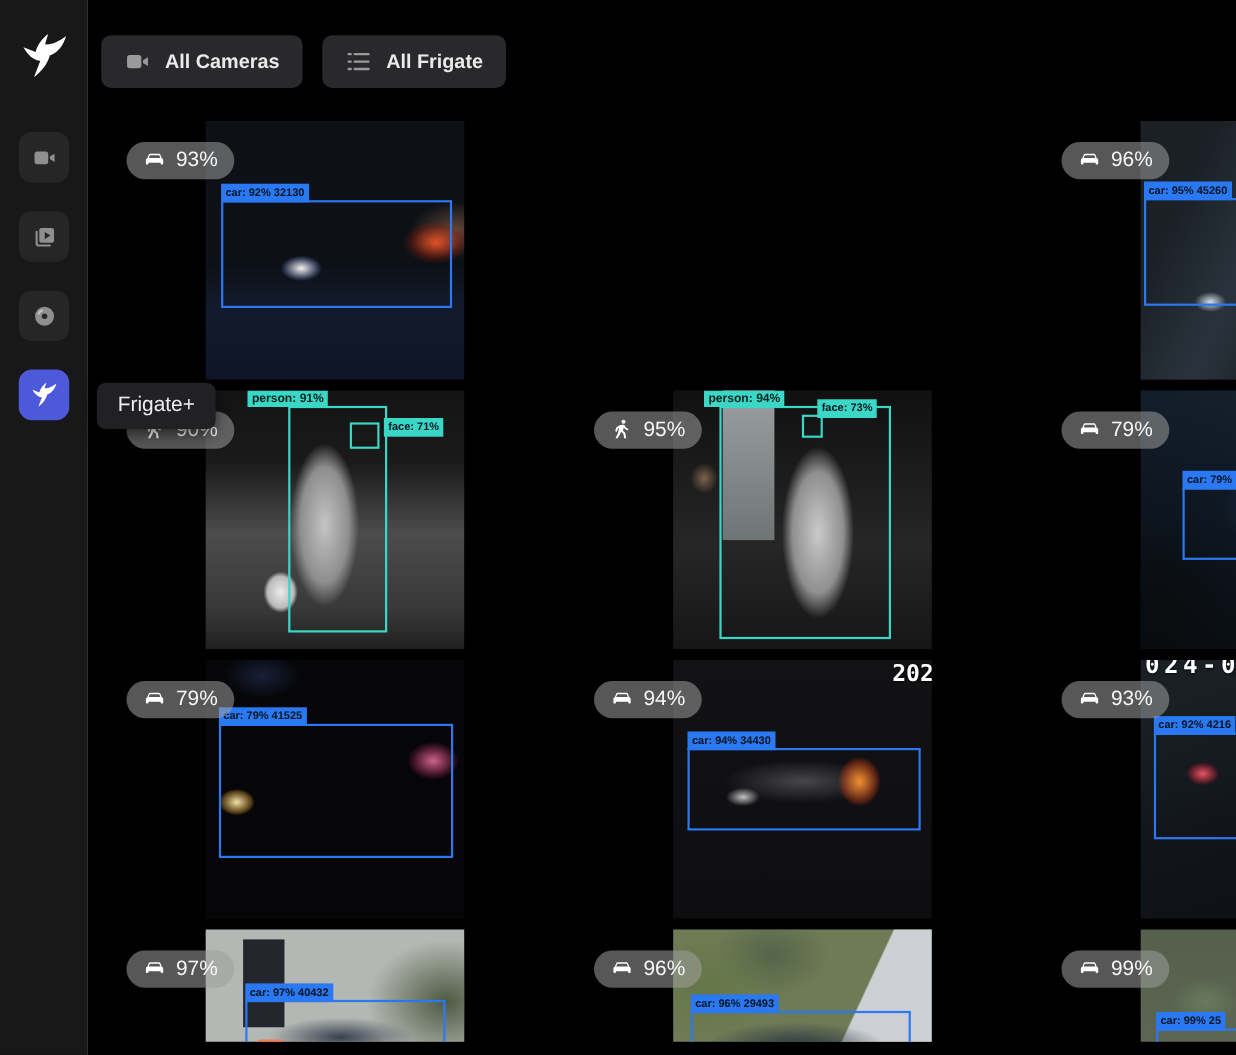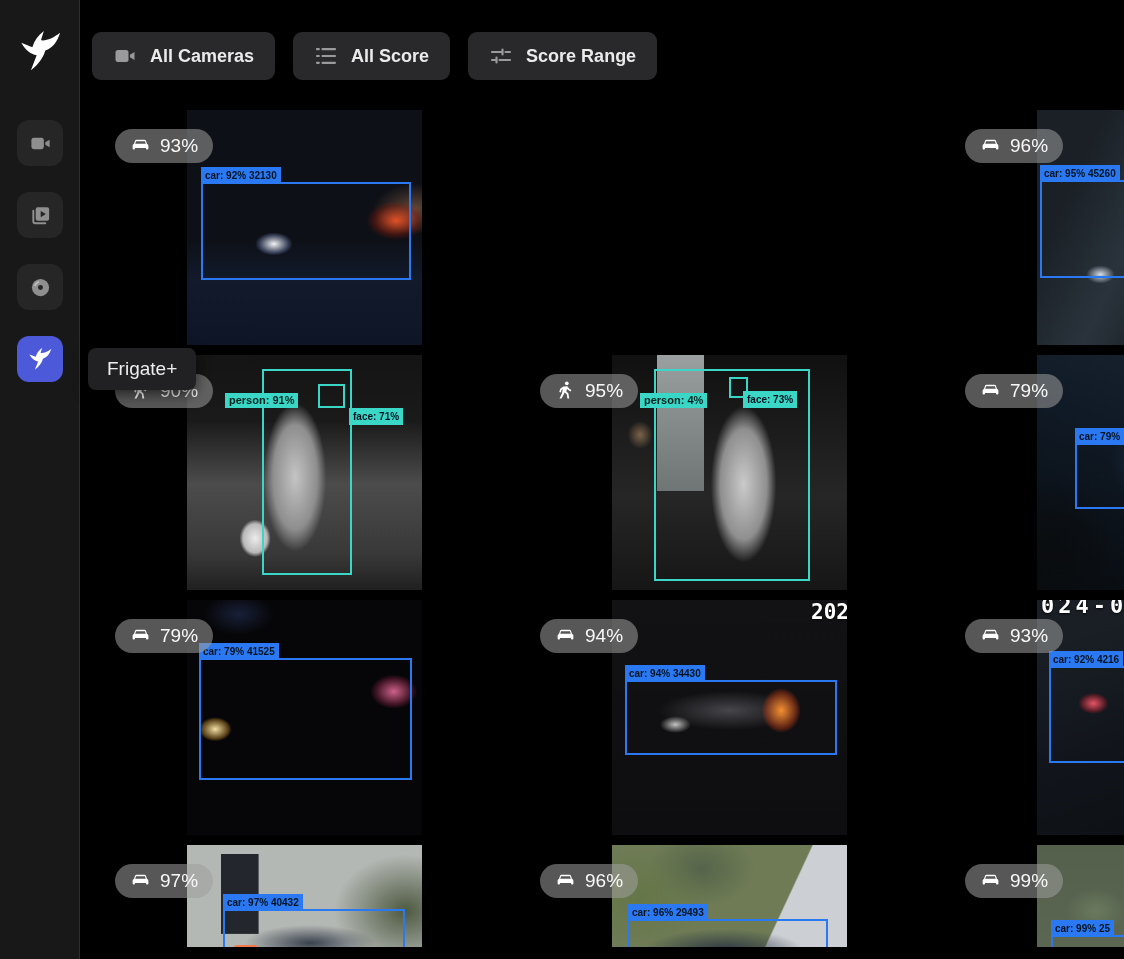--- a/index.html
+++ b/index.html
@@ -28,22 +28,22 @@
   .thumb { position:absolute; left:95px; top:0; width:235px; height:235px; overflow:hidden; background:#0c0c0e; }
 
   .badge { position:absolute; left:23px; top:19px; z-index:6; display:flex; align-items:center; gap:9px; background:rgba(158,158,158,.55); border-radius:999px; padding:6px 15px 7px; color:#f7f7f7; font-size:19px; line-height:1; }
   .badge svg { display:block; }
 
   .bbox { position:absolute; border:2px solid; z-index:2; }
   .bb-blue { border-color:#2b79f2; }
   .bb-teal { border-color:#3ad6c6; }
   .blabel { position:absolute; top:-17px; left:-2px; color:#001320; font-size:10px; font-weight:bold; line-height:17px; padding:0 4px; white-space:nowrap; }
   .bb-blue > .blabel { background:#2b79f2; }
-  .bb-teal > .blabel { background:#3ad6c6;margin-top:28px; }
-  .tlabel { position:absolute; z-index:3; background:#3ad6c6; color:#00231d; font-size:11px; font-weight:bold; line-height:15px; padding:0 4px; white-space:nowrap;margin-top:38px; }
+  .bb-teal > .blabel { background:#3ad6c6; }
+  .tlabel { position:absolute; z-index:3; background:#3ad6c6; color:#00231d; font-size:11px; font-weight:bold; line-height:15px; padding:0 4px; white-space:nowrap; }
   .osd { position:absolute; z-index:4; color:#fff; font-family:"DejaVu Sans Mono", monospace; font-weight:bold; text-shadow:0 1px 2px rgba(0,0,0,.8); }
 
   
   .s1 { background:
     radial-gradient(26px 16px at 37% 57%, rgba(255,255,255,.95), rgba(150,170,230,.3) 55%, transparent 72%),
     radial-gradient(40px 26px at 89% 47%, rgba(255,90,40,.85), rgba(150,30,10,.35) 55%, transparent 75%),
     radial-gradient(60px 36px at 97% 42%, rgba(255,170,120,.35), transparent 70%),
     linear-gradient(180deg,#0d1016 55%,#121a2c 72%,#0e1526 100%); }
   .s2 { background:
     radial-gradient(30px 22px at 64% 47%, rgba(255,120,60,.9), rgba(170,40,20,.4) 55%, transparent 75%),
@@ -150,27 +150,21 @@
       <svg viewBox="0 0 24 24" width="24" height="24">
         <rect x="2.5" y="6" width="13" height="12" rx="2.5" fill="#9a9a9a"></rect>
         <path d="M17 10.8 21.5 8v8L17 13.2z" fill="#9a9a9a"></path>
       </svg>
       <span>All Cameras</span>
     </div>
     <div class="tbtn">
       <svg viewBox="0 0 24 24" width="24" height="24" fill="none" stroke="#9a9a9a" stroke-width="2.2" stroke-linecap="round">
         <path d="M3 5.2h1.8M8.5 5.2H21M3 12h1.8M8.5 12H21M3 18.8h1.8M8.5 18.8H21"></path>
       </svg>
-      <span>All Score</span>
-    </div>
-    <div class="tbtn">
-      <svg viewBox="0 0 24 24" width="24" height="24" fill="none" stroke="#9a9a9a" stroke-width="2.2" stroke-linecap="round">
-        <path d="M3 8h9M16.5 8H21M3 16h4M10.5 16H21M13.5 5.5v5M7.5 13.5v5"></path>
-      </svg>
-      <span>Score Range</span>
+      <span>All Frigate</span>
     </div>
   </div>
 
   <div class="cell" style="left:12px;top:110px">
     <div class="badge">
       <svg viewBox="0 0 24 24" width="21" height="21" fill="#fff">
           <path d="M4.5 10.2 5.7 6.9A2 2 0 0 1 7.6 5.5h8.8a2 2 0 0 1 1.9 1.4l1.2 3.3c1 .3 1.5 1.1 1.5 2.1v3.2a1 1 0 0 1-1 1h-.7a1 1 0 0 1-1-1v-.6H5.7v.6a1 1 0 0 1-1 1H4a1 1 0 0 1-1-1v-3.2c0-1 .5-1.8 1.5-2.1zM6.8 7.5 6 9.9h12l-.8-2.4a.8.8 0 0 0-.8-.5H7.6a.8.8 0 0 0-.8.5z"></path>
         </svg>
       <span>93%</span>
     </div>
@@ -216,21 +210,21 @@
 
   <div class="cell" style="left:437px;top:355px">
     <div class="badge">
       <svg viewBox="0 0 24 24" width="21" height="21" fill="#fff">
           <circle cx="13.5" cy="3.8" r="2.1"></circle>
           <path d="M13 7c.9 0 1.7.5 2.1 1.2l.9 1.6 2.7 1.5-.9 1.7-3.1-1.8-1-1.1-.7 3.1 2.3 2.2 1 5.7h-2.1l-.8-4.7-2.4-2.1-1.2 2.5-2.4 4.3H5.2l2.8-5.9.9-4.9-1.5 1.2-.6 2.7-1.9-.4 1-3.9 3.6-2.4C10.5 7.3 11.8 7 13 7z"></path>
         </svg>
       <span>95%</span>
     </div>
     <div class="thumb s5">
-      <span class="tlabel" style="left:28px;top:0">person: 4%</span>
+      <span class="tlabel" style="left:28px;top:0">person: 94%</span>
       <div class="bbox bb-teal" style="left:42px;top:14px;width:156px;height:212px"></div>
       <div class="bbox bb-teal" style="left:117px;top:22px;width:19px;height:21px">
         <span class="blabel" style="left:12px;top:-16px">face: 73%</span>
       </div>
     </div>
   </div>
 
   <div class="cell" style="left:862px;top:355px">
     <div class="badge">
       <svg viewBox="0 0 24 24" width="21" height="21" fill="#fff">

